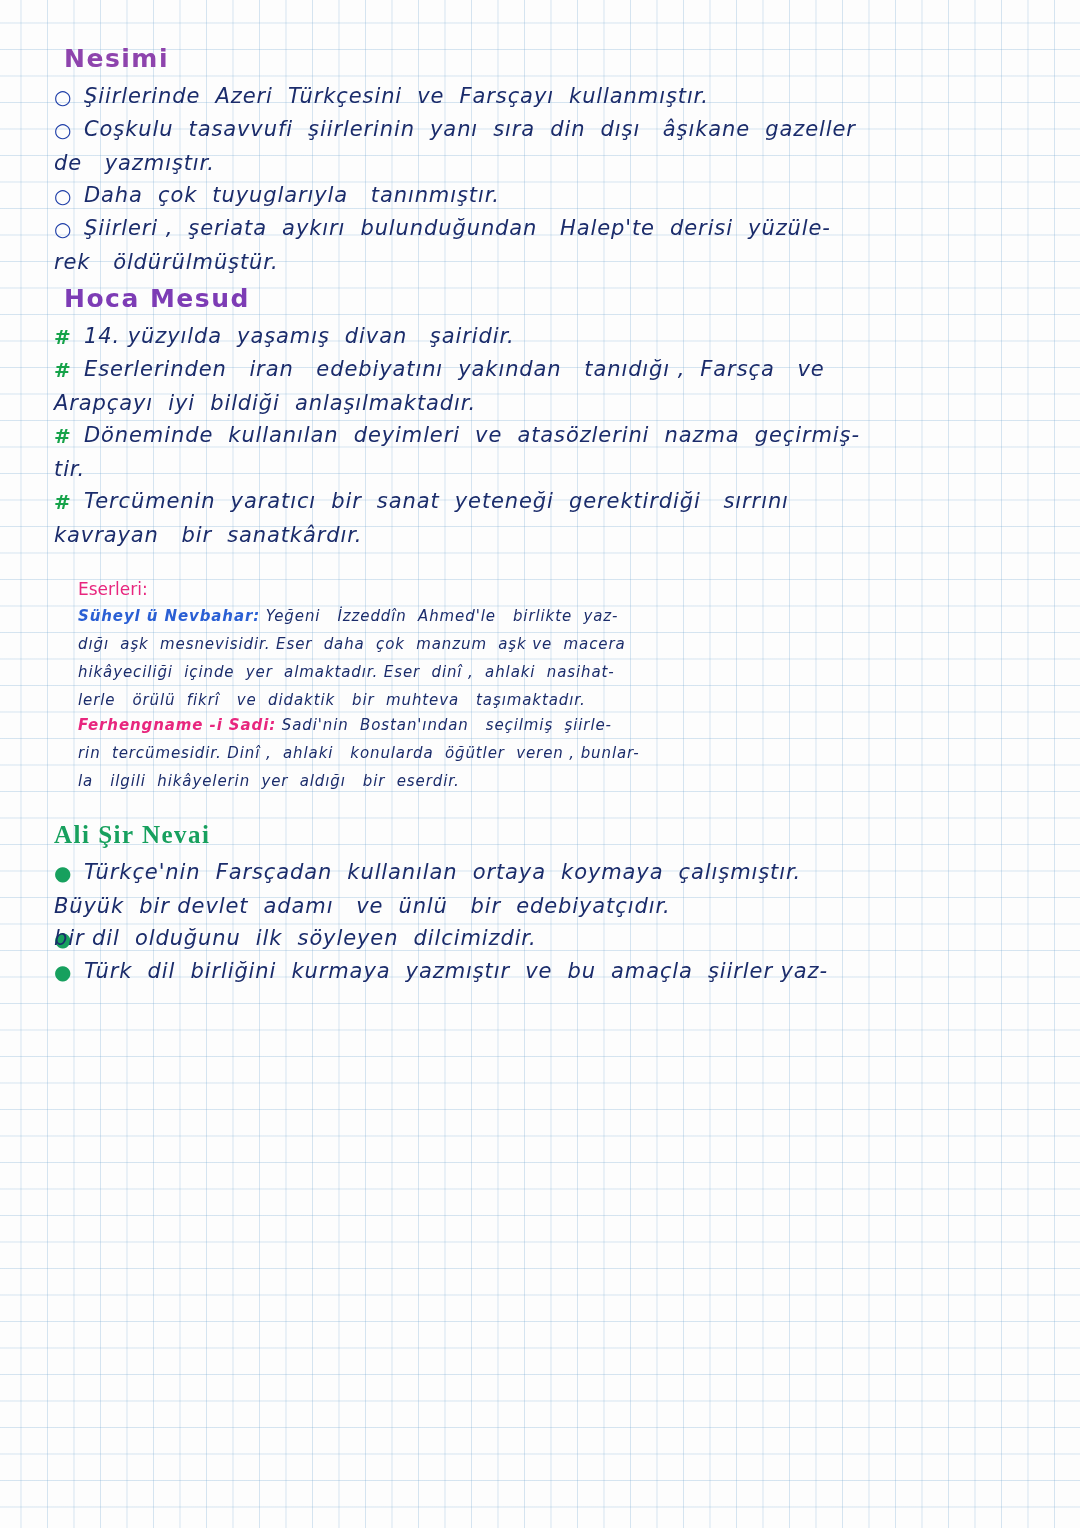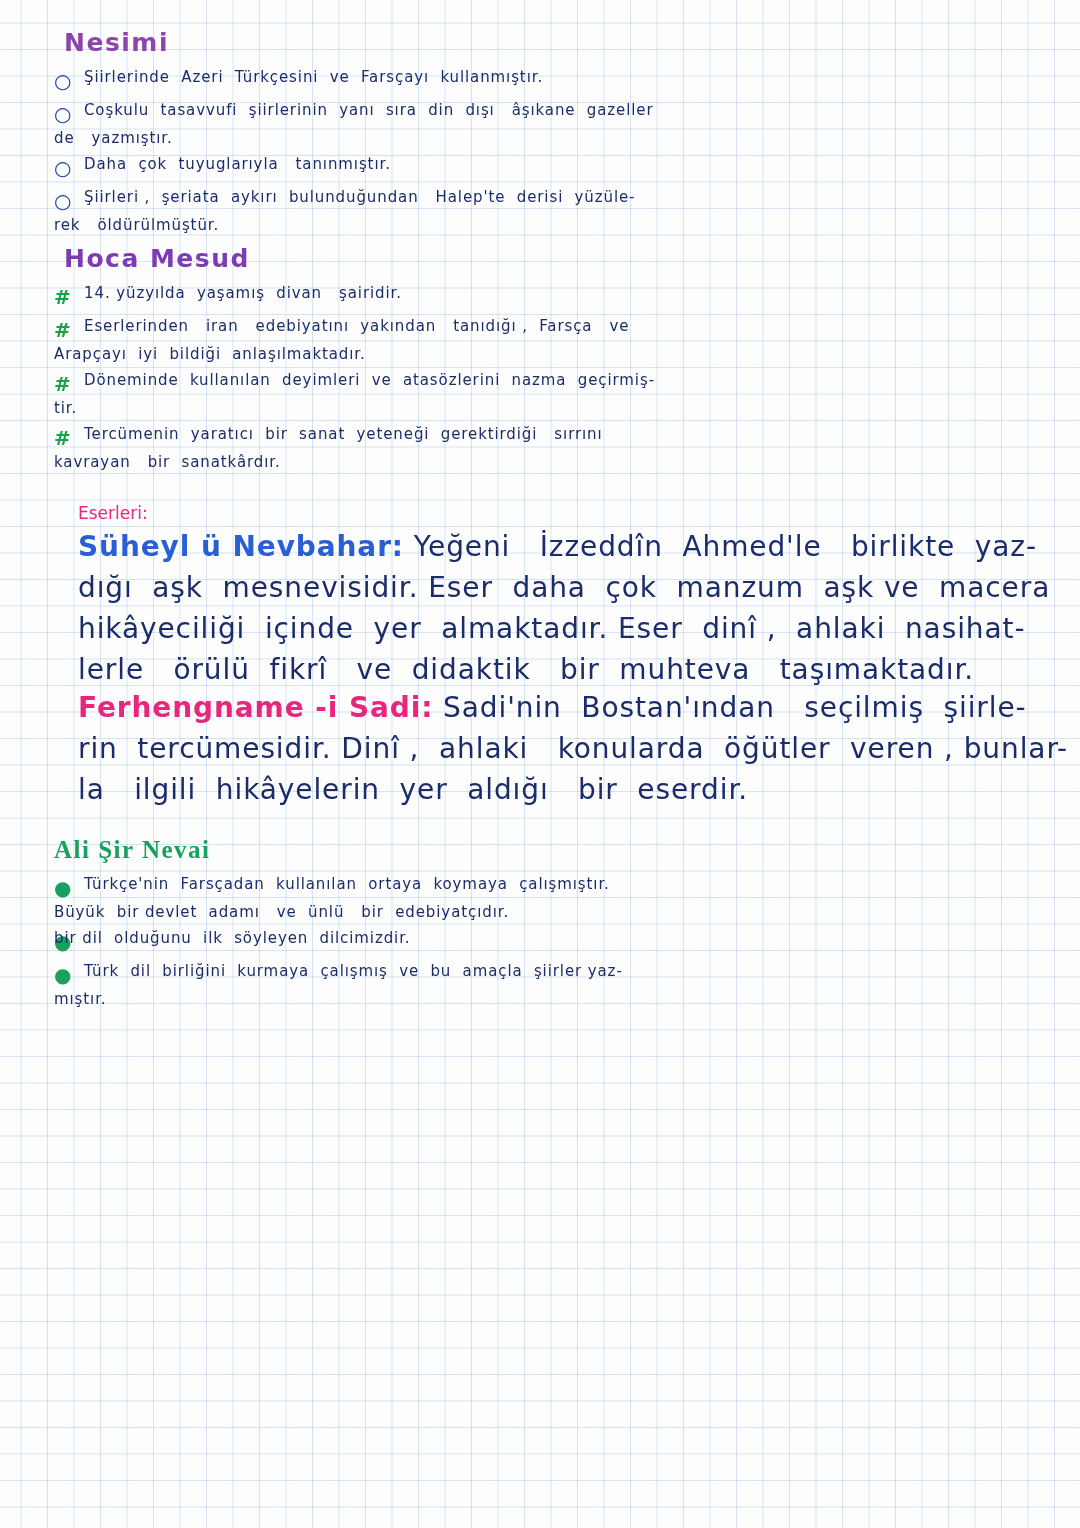--- a/index.html
+++ b/index.html
@@ -16,45 +16,46 @@
       linear-gradient(to right, rgba(120,170,210,0.30) 1px, transparent 1px),
       linear-gradient(to bottom, rgba(120,170,210,0.30) 1px, transparent 1px);
     background-size: 26.5px 26.5px;
     background-position: -6px -4px;
     overflow: hidden;
     font-family: "DejaVu Sans", sans-serif;
   }
   .content {
     position: absolute;
     left: 54px;
-    top: 28px;
+    top: 44px;
     width: 980px;
   }
 
   
   .h-title {
     font-size: 25px;
     font-weight: bold;
     letter-spacing: 1.5px;
     margin: 0 0 13px 10px;
   }
   .h-nesimi { color: #8e44ad; }
   .h-hoca   { color: #7d3cb5; }
   .h-eser   { color: #e8267e; font-size: 17px; margin-left: 24px; margin-bottom: 10px;}
   .h-ali    { color: #17a05e; }
 
   
   .line {
-    font-size: 15px;
+    font-size: 21px;
     line-height: 1.0;
     color: #1b2c6b;
     letter-spacing: 0.9px;
     white-space: pre;
     margin: 0;
     padding: 0;
+    font-style: italic;
   }
   .row {
     display: flex;
     align-items: flex-start;
     margin-bottom: 11px;
   }
   .row .marker {
     flex: 0 0 auto;
     width: 30px;
     font-size: 20px;
@@ -68,25 +69,26 @@
   .m-circle { color: #1f3fa8; font-size: 17px; }
   .m-hash   { color: #16a34a; font-size: 22px; font-weight: bold; }
   .m-dot    { color: #17a05e; font-size: 20px; }
 
   .sec-nesimi { margin-bottom: 4px; }
   .sec-hoca   { margin-top: 6px; }
 
   
   .work { margin: 0 0 10px 24px; }
   .work .wline {
-    font-size: 28px;
+    font-size: 15px;
     line-height: 1.0;
     color: #1b2c6b;
     letter-spacing: 0.9px;
     white-space: pre;
+    font-style: italic;
   }
   .work .wline + .wline { margin-top: 13px; }
   .wname-blue { color: #2a5fd4; font-weight: bold; }
   .wname-pink { color: #e8267e; font-weight: bold; }
   .gap-md { height: 22px; }
 </style>
 </head>
 <body>
 
 <div class="page">
@@ -196,20 +198,19 @@
       <div class="row">
         <div class="marker m-dot">●</div>
         <div class="body">
           <div class="line" style="margin-left:-30px;">bir dil  olduğunu  ilk  söyleyen  dilcimizdir.</div>
         </div>
       </div>
 
       <div class="row">
         <div class="marker m-dot">●</div>
         <div class="body">
-          <div class="line">Türk  dil  birliğini  kurmaya  çalışmış  ve  bu  amaçla  şiirler yaz-</div>
-          <div class="line" style="margin-left:-30px;">mıştır.</div>
+          <div class="line">Türk  dil  birliğini  kurmaya  yazmıştır  ve  bu  amaçla  şiirler yaz-</div>
         </div>
       </div>
     </div>
 
   </div>
 </div>
 
 </body></html>

